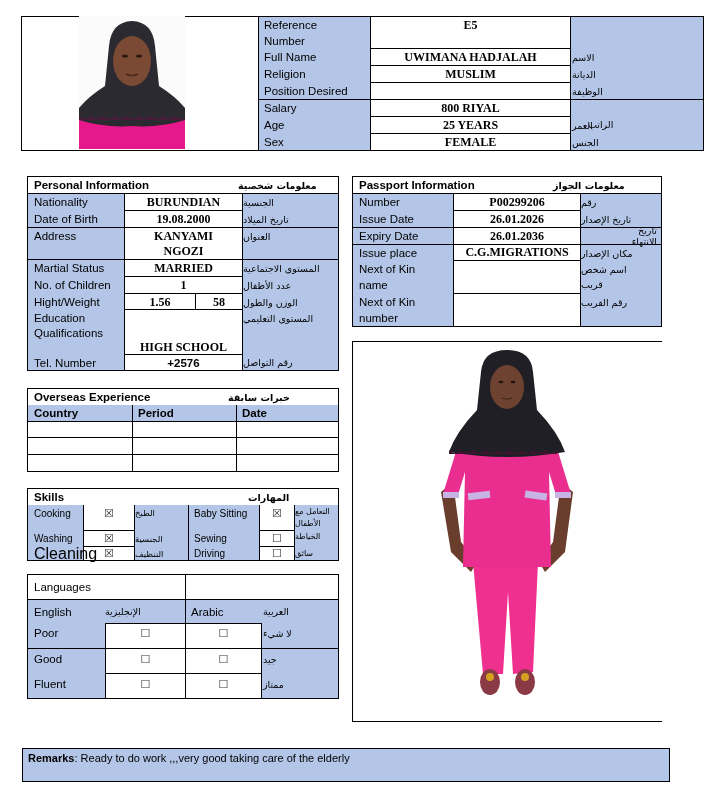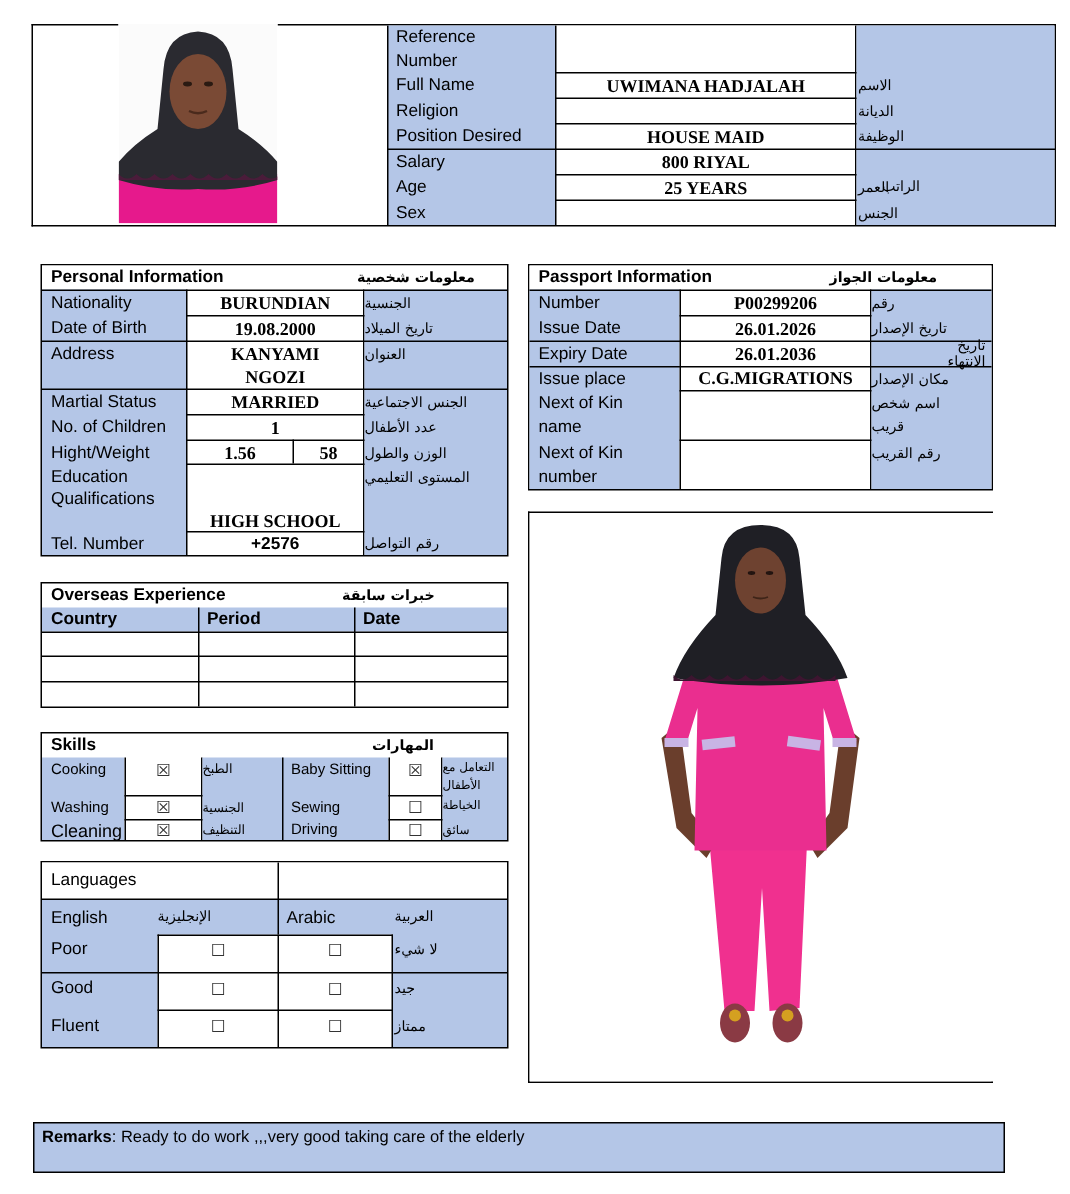--- a/index.html
+++ b/index.html
@@ -63,24 +63,26 @@
 
   <div class="cell lbl" style="left:239px;top:1px;height:16px;">Reference</div>
   <div class="cell lbl" style="left:239px;top:17px;height:16px;">Number</div>
   <div class="cell lbl" style="left:239px;top:33px;height:16px;">Full Name</div>
   <div class="cell lbl" style="left:239px;top:50px;height:16px;">Religion</div>
   <div class="cell lbl" style="left:239px;top:67px;height:16px;">Position Desired</div>
   <div class="cell lbl" style="left:239px;top:84px;height:16px;">Salary</div>
   <div class="cell lbl" style="left:239px;top:101px;height:16px;">Age</div>
   <div class="cell lbl" style="left:239px;top:118px;height:16px;">Sex</div>
 
+  <div class="cell c serif" style="left:350px;top:1px;width:199px;height:16px;">E5</div>
   <div class="cell c serif" style="left:350px;top:33px;width:199px;height:16px;">UWIMANA HADJALAH</div>
-  <div class="cell c serif" style="left:350px;top:67px;width:199px;height:16px;">HOUSE MAID</div>
+  <div class="cell c serif" style="left:350px;top:50px;width:199px;height:16px;">MUSLIM</div>
   <div class="cell c serif" style="left:350px;top:84px;width:199px;height:16px;">800 RIYAL</div>
   <div class="cell c serif" style="left:350px;top:101px;width:199px;height:16px;">25 YEARS</div>
+  <div class="cell c serif" style="left:350px;top:118px;width:199px;height:16px;">FEMALE</div>
 
   <div class="cell r ar" style="left:551px;top:33px;width:130px;height:16px;">الاسم</div>
   <div class="cell r ar" style="left:551px;top:50px;width:130px;height:16px;">الديانة</div>
   <div class="cell r ar" style="left:551px;top:67px;width:126px;height:16px;">الوظيفة</div>
   <div class="cell r ar" style="left:567px;top:84px;width:130px;height:16px;margin-top:16px;">الراتب</div>
   <div class="cell r ar" style="left:551px;top:101px;width:130px;height:16px;">العمر</div>
   <div class="cell r ar" style="left:551px;top:118px;width:130px;height:16px;">الجنس</div>
 </div>
 
 <div class="abs bk" style="left:27px;top:176px;width:312px;height:195px;">
@@ -110,21 +112,21 @@
   <div class="cell c serif" style="left:97px;top:34px;width:117px;height:16px;">19.08.2000</div>
   <div class="cell r ar" style="left:215px;top:34px;width:95px;height:16px;">تاريخ الميلاد</div>
 
   <div class="cell lbl" style="left:2px;top:51px;height:16px;">Address</div>
   <div class="cell c serif" style="left:97px;top:51px;width:117px;height:16px;">KANYAMI</div>
   <div class="cell c serif" style="left:97px;top:66px;width:117px;height:16px;">NGOZI</div>
   <div class="cell r ar" style="left:215px;top:51px;width:95px;height:16px;">العنوان</div>
 
   <div class="cell lbl" style="left:2px;top:83px;height:16px;">Martial Status</div>
   <div class="cell c serif" style="left:97px;top:83px;width:117px;height:16px;">MARRIED</div>
-  <div class="cell r ar" style="left:215px;top:83px;width:95px;height:16px;">الجنس الاجتماعية</div>
+  <div class="cell r ar" style="left:215px;top:83px;width:95px;height:16px;">المستوى الاجتماعية</div>
 
   <div class="cell lbl" style="left:2px;top:100px;height:16px;">No. of Children</div>
   <div class="cell c serif" style="left:97px;top:100px;width:117px;height:16px;">1</div>
   <div class="cell r ar" style="left:215px;top:100px;width:95px;height:16px;">عدد الأطفال</div>
 
   <div class="cell lbl" style="left:2px;top:117px;height:16px;">Hight/Weight</div>
   <div class="cell c serif" style="left:97px;top:117px;width:70px;height:16px;">1.56</div>
   <div class="cell c serif" style="left:168px;top:117px;width:46px;height:16px;">58</div>
   <div class="cell r ar" style="left:215px;top:117px;width:95px;height:16px;">الوزن والطول</div>
 
@@ -243,21 +245,21 @@
   <div class="line" style="left:231px;top:57px;width:36px;height:1px;"></div>
 
   <div class="cell lbl" style="left:2px;top:17px;height:14px;font-size:10px;">Cooking</div>
   <div class="cell c cb" style="left:56px;top:17px;width:50px;height:14px;">☒</div>
   <div class="cell r ar" style="left:107px;top:17px;width:50px;height:14px;font-size:8.5px;">الطبخ</div>
 
   <div class="cell lbl" style="left:2px;top:42px;height:15px;font-size:10px;">Washing</div>
   <div class="cell c cb" style="left:56px;top:42px;width:50px;height:15px;">☒</div>
   <div class="cell r ar" style="left:107px;top:42px;width:50px;height:15px;font-size:8.5px;">الجنسية</div>
 
-  <div class="cell lbl" style="left:2px;top:58px;height:13px;font-size:12px;">Cleaning</div>
+  <div class="cell lbl" style="left:2px;top:58px;height:13px;font-size:16px;">Cleaning</div>
   <div class="cell c cb" style="left:56px;top:58px;width:50px;height:13px;">☒</div>
   <div class="cell r ar" style="left:107px;top:58px;width:50px;height:13px;font-size:8.5px;">التنظيف</div>
 
   <div class="line" style="left:160px;top:16px;width:1px;height:55px;"></div>
 
   <div class="cell lbl" style="left:162px;top:17px;height:14px;font-size:10px;">Baby Sitting</div>
   <div class="cell c cb" style="left:232px;top:17px;width:34px;height:14px;">☒</div>
   <div class="cell r ar" style="left:267px;top:16px;width:43px;height:12px;font-size:8px;">التعامل مع</div>
   <div class="cell r ar" style="left:267px;top:28px;width:43px;height:12px;font-size:8px;">الأطفال</div>
 

